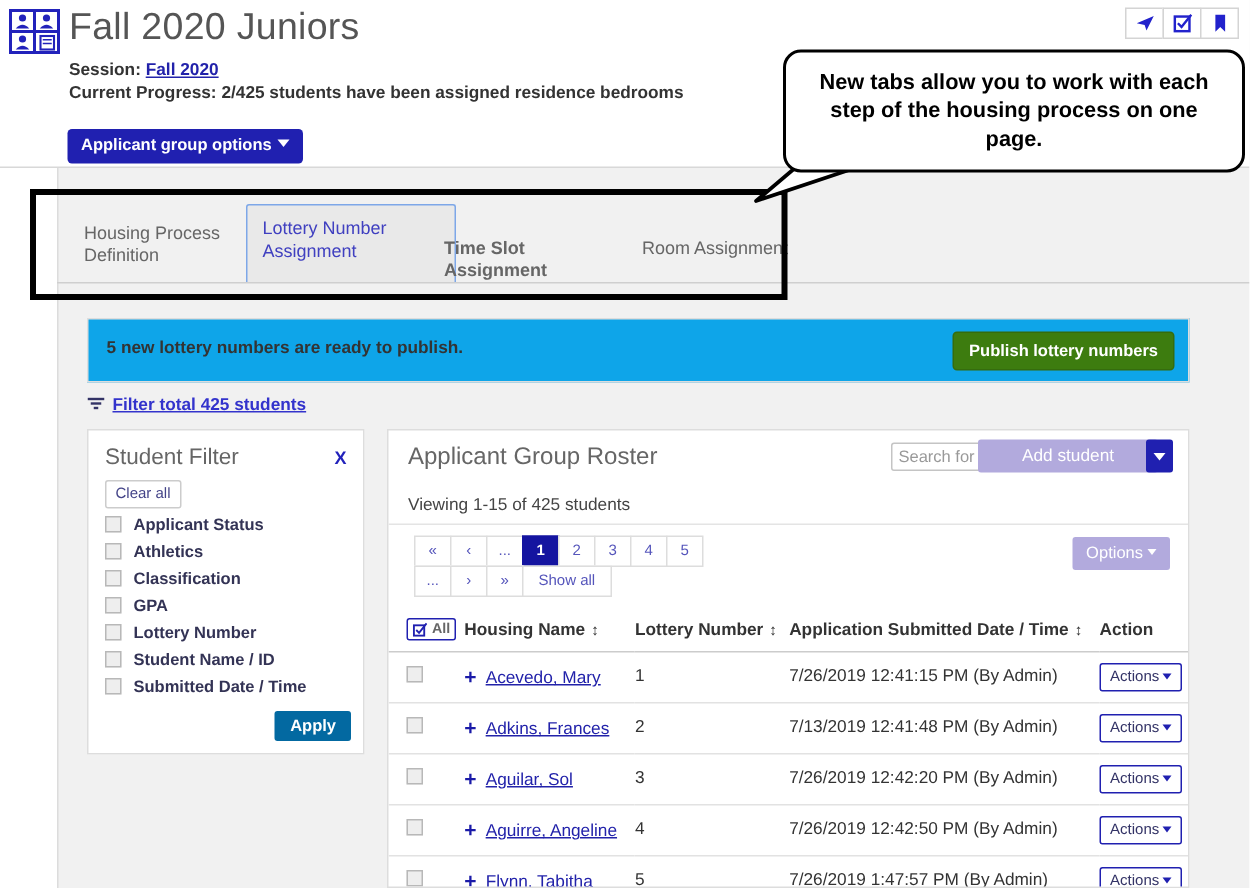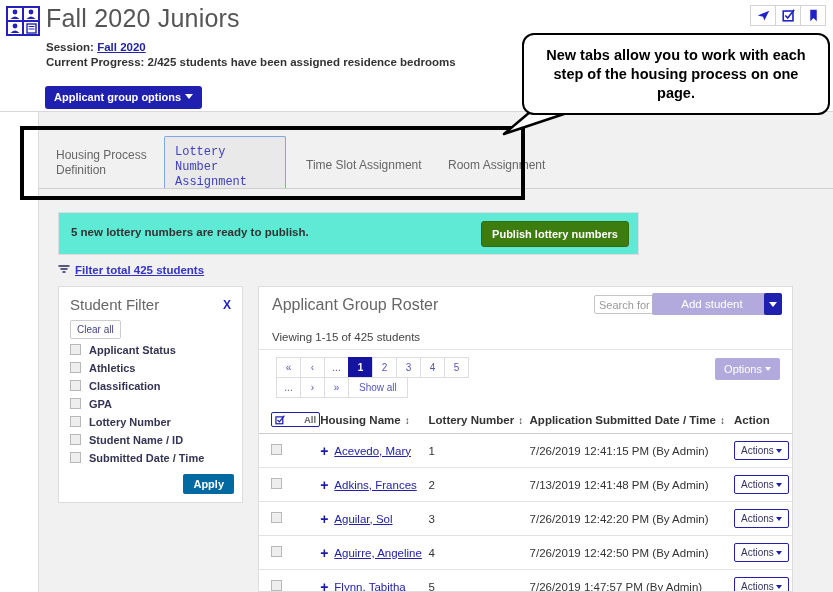--- a/index.html
+++ b/index.html
@@ -99,40 +99,40 @@
   }
   .tab.inactive { background: transparent; }
   .tab.active {
     background: #e9e9e9;
     border: 1px solid #7da7e8;
     border-bottom: none;
     color: #4040c0;
     border-radius: 2px 2px 0 0;
   }
   .tab-t1 { left: 8px;  top: 12px; width: 140px; }
-  .tab-t2 { left: 126px; top: 8px;  width: 122px; height: 52px; font-family: Liberation Mono, monospace; }
-  .tab-t3 { left: 258px; top: 22px; width: 140px; }
-  .tab-t4 { left: 400px; top: 22px; width: 130px; }
+  .tab-t2 { left: 126px; top: 8px;  width: 140px; height: 52px; }
+  .tab-t3 { left: 248px; top: 22px; width: 140px; font-weight: bold; }
+  .tab-t4 { left: 380px; top: 22px; width: 130px; }
   .tabs-underline {
     position: absolute; left: 38px; top: 188px;
     width: 795px; border-top: 1px solid #cfcfcf;
   }
 
   
   .inner {
     position: absolute; left: 58px; top: 198px;
     width: 750px; height: 394px;
     box-sizing: border-box;
   }
 
   
   .publish-bar {
     position: absolute; left: 0; top: 14px;
-    width: 581px; height: 43px;
-    background: #5eead4;
+    width: 735px; height: 43px;
+    background: #0ea5e9;
     border: 1px solid #dddddd;
     box-sizing: border-box;
   }
   .publish-text {
     position: absolute; left: 12px; top: 13px;
     font-size: 11.5px; color: #333333; font-weight: bold;
   }
   .publish-btn {
     position: absolute; right: 9px; top: 8px;
     background: #3d7c0f; color: #ffffff;
@@ -313,21 +313,21 @@
     vertical-align: middle;
   }
   .col-chk  { width: 40px; padding-left: 12px !important; }
   .col-name { width: 120px; }
   .col-lot  { width: 105px; }
   .col-date { width: 210px; }
   .col-act  { width: 60px; }
   .all-box {
     display: inline-flex; align-items: center;
     border: 1px solid #2020b0; border-radius: 2px;
-    padding: 1px 3px; cursor: pointer; gap: 16px;
+    padding: 1px 3px; cursor: pointer;
   }
   .all-box .all-label {
     font-size: 9.5px; color: #666666; margin-left: 3px;
   }
   .sort-ind {
     display: inline-block; margin-left: 4px;
     color: #333333; font-size: 10px;
     cursor: pointer;
   }
   .plus {

